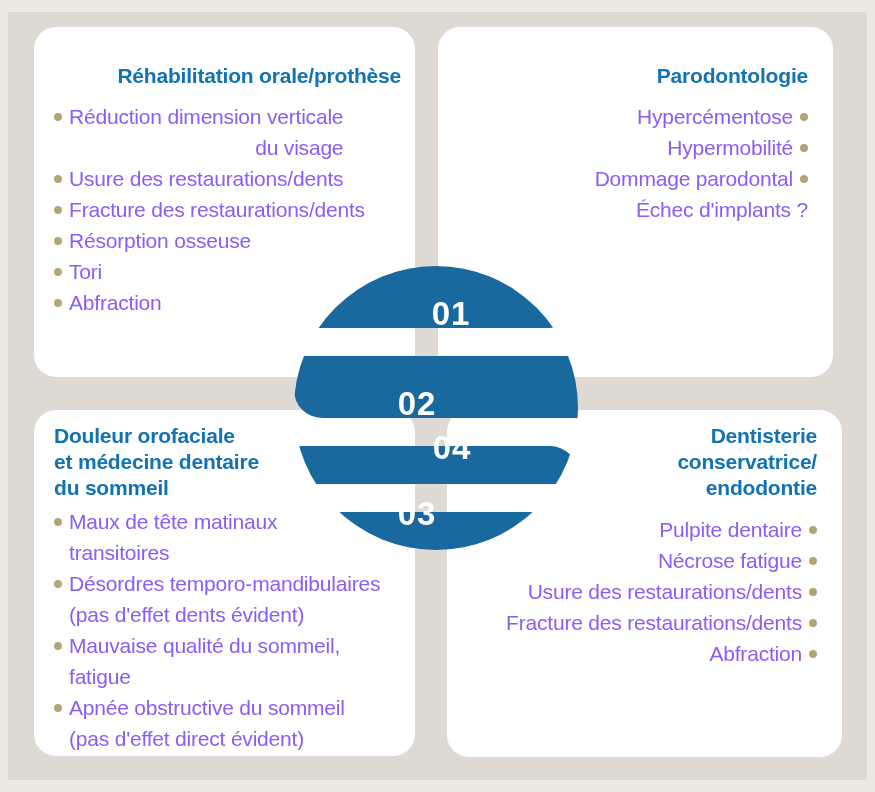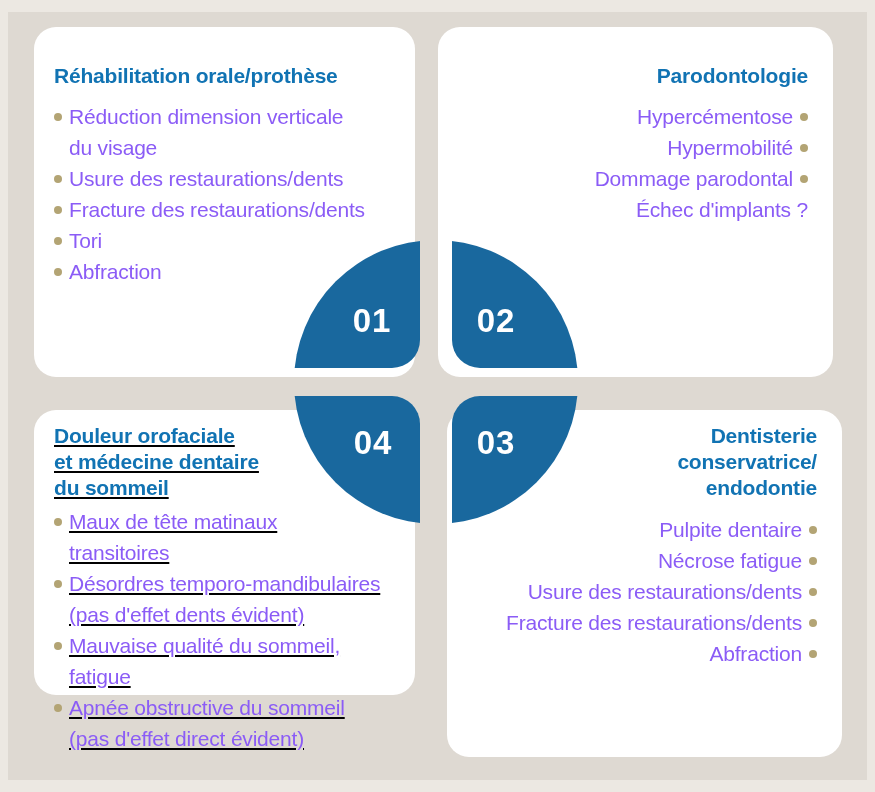--- a/index.html
+++ b/index.html
@@ -9,23 +9,23 @@
     font-family:"Liberation Sans","DejaVu Sans",sans-serif;
   }
   .panel{
     position:absolute;left:8px;right:8px;top:12px;bottom:12px;
     background:#ded9d2;
   }
   .card{
     position:absolute;background:#ffffff;border-radius:22px;
     box-sizing:border-box;z-index:1;
   }
-  .card-tl{left:34px;top:27px;width:381px;height:350px;padding:36px 14px 0 20px;}
+  .card-tl{left:34px;top:27px;width:381px;height:350px;padding:36px 14px 0 20px;text-align:right;}
   .card-tr{left:438px;top:27px;width:395px;height:350px;padding:36px 25px 0 14px;text-align:right;}
-  .card-bl{left:34px;top:410px;width:381px;height:285px;padding:13px 14px 0 20px;text-decoration:underline;}
+  .card-bl{left:34px;top:410px;width:381px;height:346px;padding:13px 14px 0 20px;}
   .card-br{left:447px;top:410px;width:395px;height:347px;padding:13px 25px 0 14px;text-align:right;}
   .title{
     margin:0;color:#1173b3;font-size:21px;line-height:26px;font-weight:bold;
     letter-spacing:-0.2px;white-space:pre-line;
   }
   .card-tl .title,.card-tr .title{margin-bottom:12px;}
   .card-bl .title{margin-bottom:5px;}
   .card-br .title{margin-bottom:13px;}
   ul.list{list-style:none;margin:0;padding:0;}
   .item{
@@ -34,23 +34,23 @@
   }
   .txt{white-space:pre;}
   .dot{
     width:8px;height:8px;border-radius:50%;background:#b3a474;
     flex:0 0 8px;margin-top:12px;
   }
   .list-left .dot{margin-right:7px;}
   .list-right .item{justify-content:flex-end;}
   .list-right .dot{margin-left:7px;}
   .circle{
-    position:absolute;left:294px;top:240px;width:284px;height:284px;
+    position:absolute;left:294px;top:266px;width:284px;height:284px;
     border-radius:50%;overflow:hidden;z-index:2;
-    display:grid;grid-template-columns:1fr 1fr;grid-template-rows:1fr 1fr;
+    display:grid;grid-template-columns:1fr;grid-template-rows:1fr 1fr;
     column-gap:32px;row-gap:28px;
   }
   .q{background:#19689e;display:flex;align-items:center;justify-content:center;}
   .q-tl{border-bottom-right-radius:28px;}
   .q-tr{border-bottom-left-radius:28px;}
   .q-bl{border-top-right-radius:28px;}
   .q-br{border-top-left-radius:28px;}
   .num{color:#ffffff;font-size:33px;font-weight:bold;letter-spacing:1px;}
   .q-tl .num{transform:translate(15px,17px);}
   .q-tr .num{transform:translate(-19px,17px);}
@@ -70,20 +70,24 @@
       <span class="txt">Réduction dimension verticale
 du visage</span>
     </li>
     <li class="item">
       <span class="dot"></span>
       <span class="txt">Usure des restaurations/dents</span>
     </li>
     <li class="item">
       <span class="dot"></span>
       <span class="txt">Fracture des restaurations/dents</span>
+    </li>
+    <li class="item">
+      <span class="dot"></span>
+      <span class="txt">Résorption osseuse</span>
     </li>
     <li class="item">
       <span class="dot"></span>
       <span class="txt">Tori</span>
     </li>
     <li class="item">
       <span class="dot"></span>
       <span class="txt">Abfraction</span>
     </li>
   </ul>

